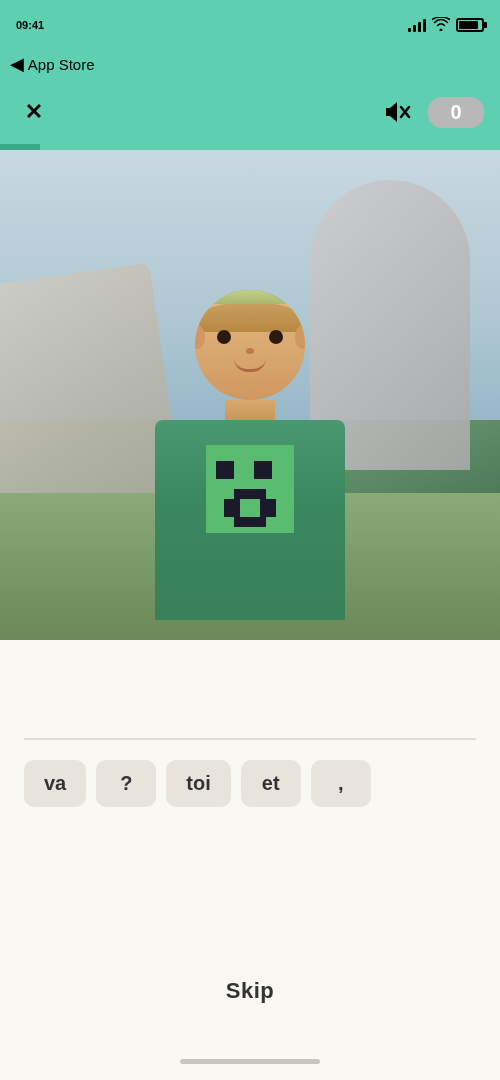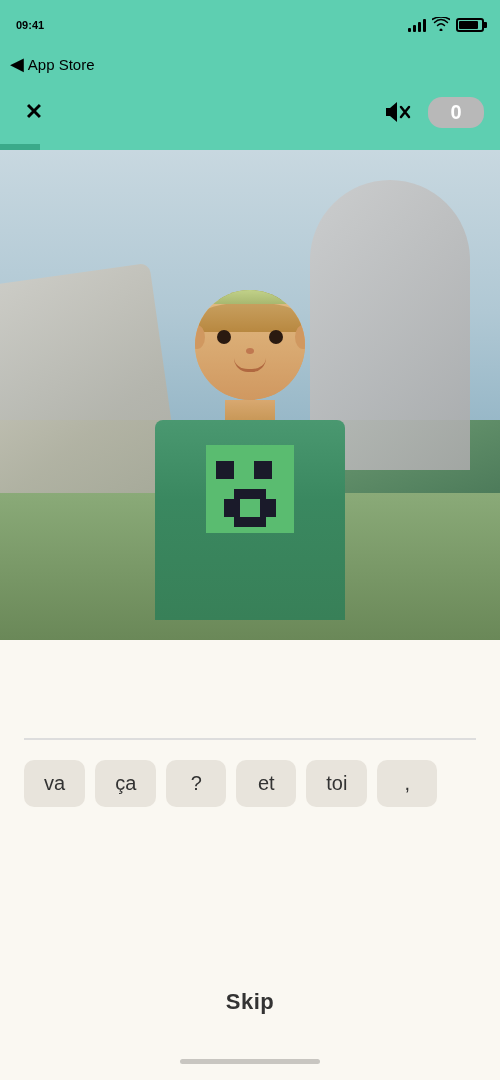--- a/index.html
+++ b/index.html
@@ -332,21 +332,21 @@
       margin-top: 10px;
       justify-content: flex-start;
       padding: 0 8px;
     }
 
     .word-chip {
       background: #e8e4dc;
       border-radius: 10px;
       padding: 12px 20px;
       font-size: 20px;
-      font-weight: 400;
+      font-weight: 700;
       color: #333;
       cursor: pointer;
       border: none;
       min-width: 60px;
       text-align: center;
     }
 
     
     .answer-area {
       min-height: 60px;
@@ -354,21 +354,21 @@
       border-bottom: 2px solid #ddd;
       display: flex;
       align-items: center;
       gap: 8px;
       flex-wrap: wrap;
     }
 
     
     .skip-btn {
       position: absolute;
-      bottom: 65px;
+      bottom: 76px;
       left: 50%;
       transform: translateX(-50%);
       background: transparent;
       border: none;
       font-size: 22px;
       font-weight: 700;
       color: #333;
       cursor: pointer;
       letter-spacing: 0.5px;
     }
@@ -502,24 +502,23 @@
       </div>
     </div>
   </div>
 
   <div class="bottom-area">
 
     <div class="answer-area"></div>
 
     <div class="word-chips">
       <button class="word-chip">va</button>
-      <button class="word-chip">ça</button>
       <button class="word-chip">?</button>
+      <button class="word-chip">toi</button>
       <button class="word-chip">et</button>
-      <button class="word-chip">toi</button>
       <button class="word-chip">,</button>
     </div>
 
   </div>
 
   <button class="skip-btn">Skip</button>
 
   <div class="home-indicator"></div>
 </div>
 

